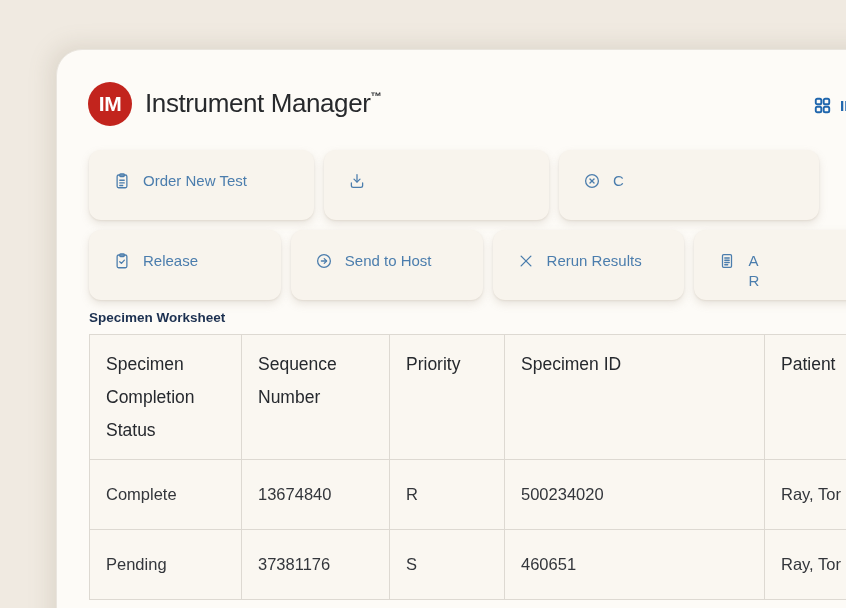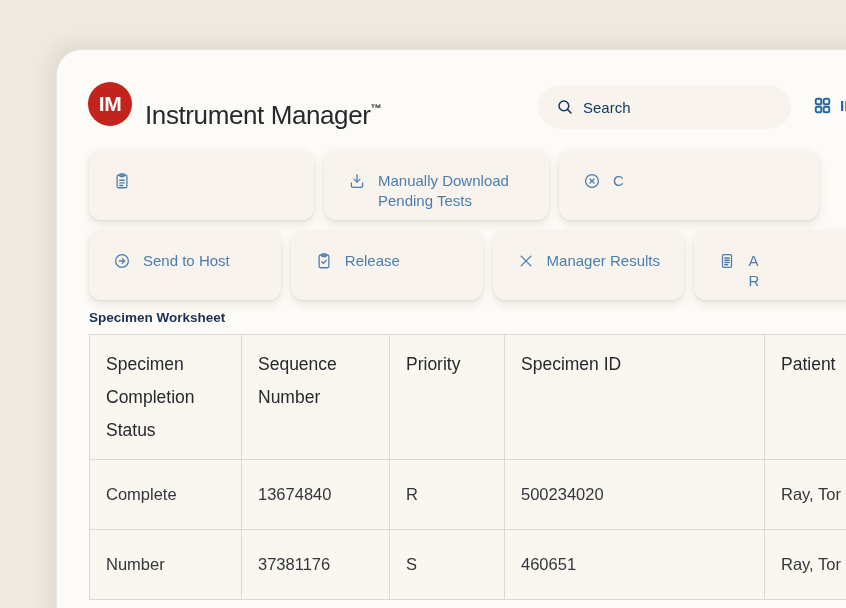--- a/index.html
+++ b/index.html
@@ -26,21 +26,21 @@
   
   .header { position: relative; height: 100px; }
   .logo-circle {
     position: absolute; left: 31px; top: 32px;
     width: 44px; height: 44px; border-radius: 50%;
     background: #c2241d;
     display: flex; align-items: center; justify-content: center;
     color: #ffffff; font-weight: 700; font-size: 21px; letter-spacing: -0.5px;
   }
   .brand {
-    position: absolute; left: 88px; top: 50px;
+    position: absolute; left: 88px; top: 38px;
     font-size: 26px; font-weight: 500; color: #27292c; letter-spacing: -0.4px;
     white-space: nowrap;
   }
   .brand sup { font-size: 11px; position: relative; top: -2px; font-weight: 600; }
 
   .search-pill {
     position: absolute; left: 481px; top: 35px;
     width: 253px; height: 44px;
     background: #f8f4ed;
     border-radius: 22px;
@@ -119,27 +119,20 @@
 <body>
 
 <div class="app-card">
 
   <div class="header">
     <div class="logo-circle">
       <span>IM</span>
     </div>
     <div class="brand"><span>Instrument Manager</span><sup>™</sup></div>
 
-    <div class="search-pill">
-      <svg width="18" height="18" viewBox="0 0 24 24" fill="none" stroke="#123a64" stroke-width="2" stroke-linecap="round">
-        <circle cx="10.5" cy="10.5" r="6.5"></circle>
-          <line x1="15.5" y1="15.5" x2="20" y2="20"></line>
-      </svg>
-      <input type="text" placeholder="Search" style="">
-    </div>
 
     <div class="apps-menu">
       <svg width="19" height="19" viewBox="0 0 24 24" fill="none" stroke="#1f66ad" stroke-width="2.4">
         <rect x="3.5" y="3.5" width="7" height="7" rx="2"></rect>
           <rect x="13.5" y="3.5" width="7" height="7" rx="2"></rect>
         <rect x="3.5" y="13.5" width="7" height="7" rx="2"></rect>
           <rect x="13.5" y="13.5" width="7" height="7" rx="2"></rect>
       </svg>
       <span>IM</span>
     </div>
@@ -151,78 +144,78 @@
       <button class="action-btn">
         <span class="icon">
           <svg width="18" height="18" viewBox="0 0 24 24" fill="none" stroke="currentColor" stroke-width="1.7" stroke-linecap="round" stroke-linejoin="round">
             <rect x="5.5" y="4" width="13" height="17" rx="2"></rect>
               <rect x="9" y="2.5" width="6" height="3.5" rx="1"></rect>
             <line x1="9" y1="11" x2="15" y2="11"></line>
               <line x1="9" y1="14.5" x2="15" y2="14.5"></line>
               <line x1="9" y1="18" x2="13" y2="18"></line>
           </svg>
         </span>
+        <span class="lbl">Order New Test</span>
       </button>
 
 
       <button class="action-btn">
         <span class="icon">
           <svg width="18" height="18" viewBox="0 0 24 24" fill="none" stroke="currentColor" stroke-width="1.7" stroke-linecap="round" stroke-linejoin="round">
             <line x1="12" y1="3.5" x2="12" y2="13"></line>
               <polyline points="8,9.5 12,13.5 16,9.5"></polyline>
             <path d="M4.5 14.5 v3.5 a2.5 2.5 0 0 0 2.5 2.5 h10 a2.5 2.5 0 0 0 2.5 -2.5 v-3.5"></path>
           </svg>
         </span>
-        <span class="lbl">Manually Download Pending Tests</span>
       </button>
 
       <button class="action-btn">
         <span class="icon">
           <svg width="18" height="18" viewBox="0 0 24 24" fill="none" stroke="currentColor" stroke-width="1.7" stroke-linecap="round">
             <circle cx="12" cy="12" r="8.5"></circle>
               <line x1="9.3" y1="9.3" x2="14.7" y2="14.7"></line>
               <line x1="14.7" y1="9.3" x2="9.3" y2="14.7"></line>
           </svg>
         </span>
         <span class="lbl">C</span>
       </button>
     </div>
 
     <div class="action-row">
 
       <button class="action-btn">
         <span class="icon">
           <svg width="18" height="18" viewBox="0 0 24 24" fill="none" stroke="currentColor" stroke-width="1.7" stroke-linecap="round" stroke-linejoin="round">
+            <rect x="5.5" y="4" width="13" height="17" rx="2"></rect>
+              <rect x="9" y="2.5" width="6" height="3.5" rx="1"></rect>
+            <polyline points="9,13 11.2,15.2 15.2,10.8"></polyline>
+          </svg>
+        </span>
+        <span class="lbl">Release</span>
+      </button>
+
+      <button class="action-btn">
+        <span class="icon">
+          <svg width="18" height="18" viewBox="0 0 24 24" fill="none" stroke="currentColor" stroke-width="1.7" stroke-linecap="round" stroke-linejoin="round">
             <circle cx="12" cy="12" r="8.5"></circle>
               <line x1="8.5" y1="12" x2="15" y2="12"></line>
               <polyline points="12.3,8.8 15.5,12 12.3,15.2"></polyline>
           </svg>
         </span>
         <span class="lbl">Send to Host</span>
       </button>
 
       <button class="action-btn">
         <span class="icon">
-          <svg width="18" height="18" viewBox="0 0 24 24" fill="none" stroke="currentColor" stroke-width="1.7" stroke-linecap="round" stroke-linejoin="round">
-            <rect x="5.5" y="4" width="13" height="17" rx="2"></rect>
-              <rect x="9" y="2.5" width="6" height="3.5" rx="1"></rect>
-            <polyline points="9,13 11.2,15.2 15.2,10.8"></polyline>
-          </svg>
-        </span>
-        <span class="lbl">Release</span>
-      </button>
-
-      <button class="action-btn">
-        <span class="icon">
           <svg width="18" height="18" viewBox="0 0 24 24" fill="none" stroke="currentColor" stroke-width="1.8" stroke-linecap="round">
             <line x1="5.5" y1="5.5" x2="18.5" y2="18.5"></line>
               <line x1="18.5" y1="5.5" x2="5.5" y2="18.5"></line>
           </svg>
         </span>
-        <span class="lbl">Manager Results</span>
+        <span class="lbl">Rerun Results</span>
       </button>
 
       <button class="action-btn">
         <span class="icon">
           <svg width="18" height="18" viewBox="0 0 24 24" fill="none" stroke="currentColor" stroke-width="1.7" stroke-linecap="round">
             <rect x="6" y="3.5" width="12" height="17" rx="1.5"></rect>
             <line x1="9" y1="8" x2="15" y2="8"></line>
               <line x1="9" y1="11" x2="15" y2="11"></line>
               <line x1="9" y1="14" x2="15" y2="14"></line>
               <line x1="9" y1="17" x2="13" y2="17"></line>
@@ -257,21 +250,21 @@
     </thead>
     <tbody>
       <tr>
         <td>Complete</td>
         <td>13674840</td>
         <td>R</td>
         <td>500234020</td>
         <td>Ray, Tor</td>
       </tr>
       <tr>
-        <td>Number</td>
+        <td>Pending</td>
         <td>37381176</td>
         <td>S</td>
         <td>460651</td>
         <td>Ray, Tor</td>
       </tr>
     </tbody>
   </table>
 
 </div>
 

